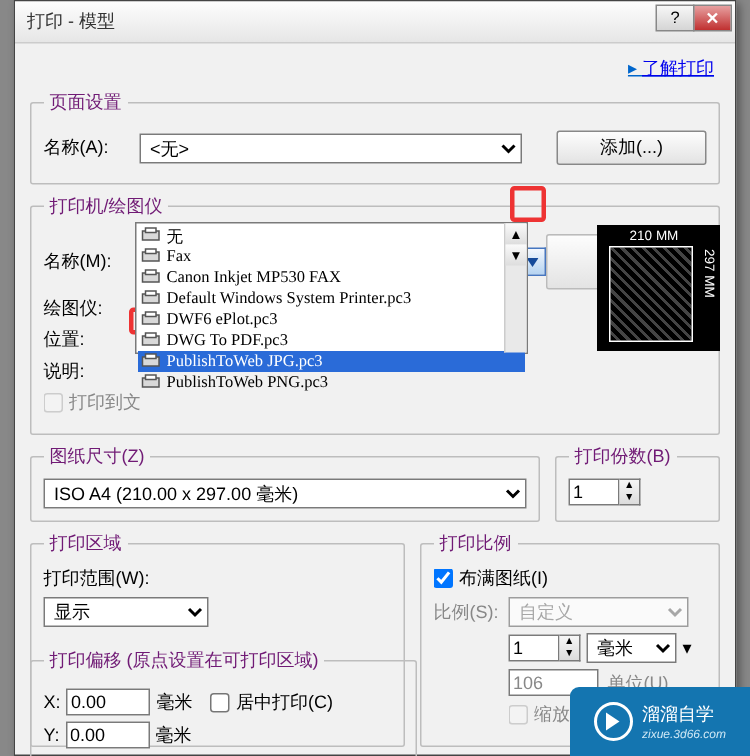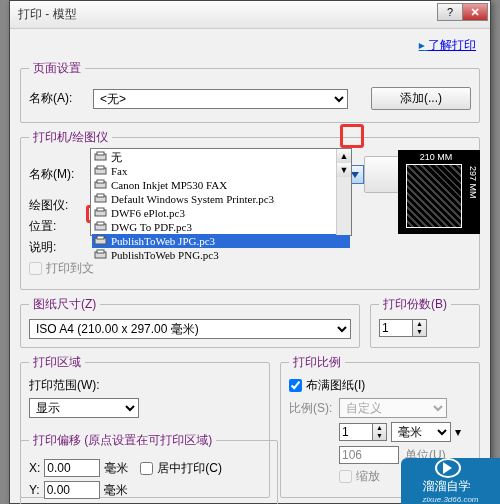--- a/index.html
+++ b/index.html
@@ -45,21 +45,21 @@
   .cols { display: flex; gap: 10px; }
   .col { flex: 1; }
   .mini { width: 60px; }
   .spin { display: inline-flex; }
   .spin input { width: 34px; text-align: left; }
   .spin .updown { width: 14px; border: 1px solid #7a7a7a; border-left: none; background: linear-gradient(#f6f6f6,#dcdcdc); display: flex; flex-direction: column; font-size: 7px; text-align: center; }
   .spin .updown span { flex: 1; line-height: 7px; }
   input[type=checkbox] { margin-right: 4px; vertical-align: middle; }
   .foot { margin-top: auto; padding-top: 8px; display: flex; gap: 6px; justify-content: flex-start; align-items: center; }
   .foot .spacer { flex: 1; }
-  .watermark { position: absolute; right: 0; bottom: 0; height: 46px; width: 99px; background: #1475b0; color: #fff; display: flex; align-items: center; justify-content: center; border-top-left-radius: 6px; z-index: 20; flex-direction: column; }
+  .watermark { position: absolute; right: 0; bottom: 0; height: 46px; width: 120px; background: #1475b0; color: #fff; display: flex; align-items: center; justify-content: center; border-top-left-radius: 6px; z-index: 20; }
   .watermark .play { width: 26px; height: 26px; border: 2px solid #fff; border-radius: 50%; display: flex; align-items: center; justify-content: center; margin-right: 6px; }
   .watermark .play span { display: block; width: 0; height: 0; border-left: 9px solid #fff; border-top: 6px solid transparent; border-bottom: 6px solid transparent; }
   .watermark .txt { font-size: 12px; }
   .watermark .sub { font-size: 8px; color: #cfe8f5; font-style: italic; }
   .ghost { color: #888; }
   .underline { text-decoration: underline; }
 </style>
 </head>
 <body>
 
@@ -145,21 +145,21 @@
         <div>打印范围(W):</div>
         <select style="width:110px;margin-top:4px">
           <option>显示</option>
         </select>
       </fieldset>
       <fieldset style="width:200px">
         <legend>打印比例</legend>
         <div><input type="checkbox" checked="" style=""><span>布满图纸(I)</span></div>
         <div class="row">
           <span style="width:50px" class="ghost">比例(S):</span>
-          <select disabled="" style="width:108px" class="ghost"><option>自定义</option></select>
+          <select disabled="" style="width:120px" class="ghost"><option>自定义</option></select>
         </div>
         <div class="row">
           <span style="width:50px"></span>
           <div class="spin">
               <input type="text" value="1" style="">
               <div class="updown">
                 <span>▲</span>
                 <span>▼</span>
               </div>
             </div>

